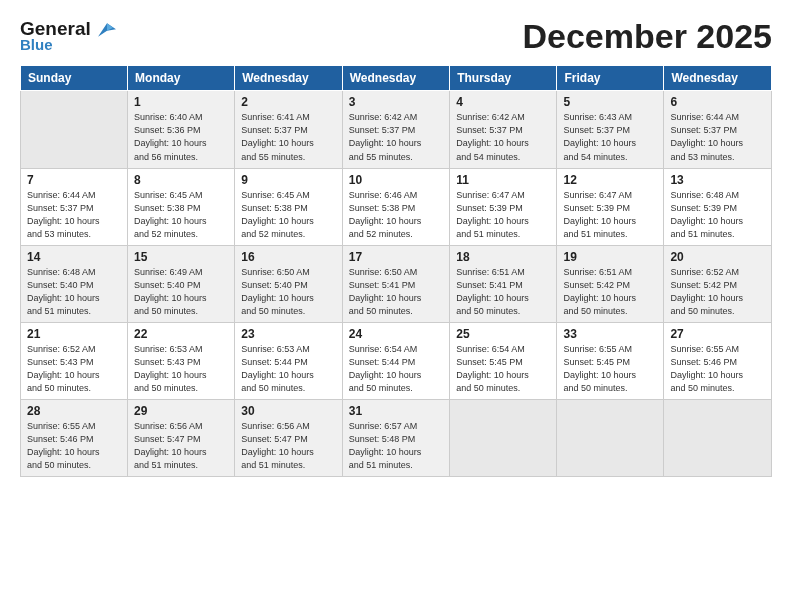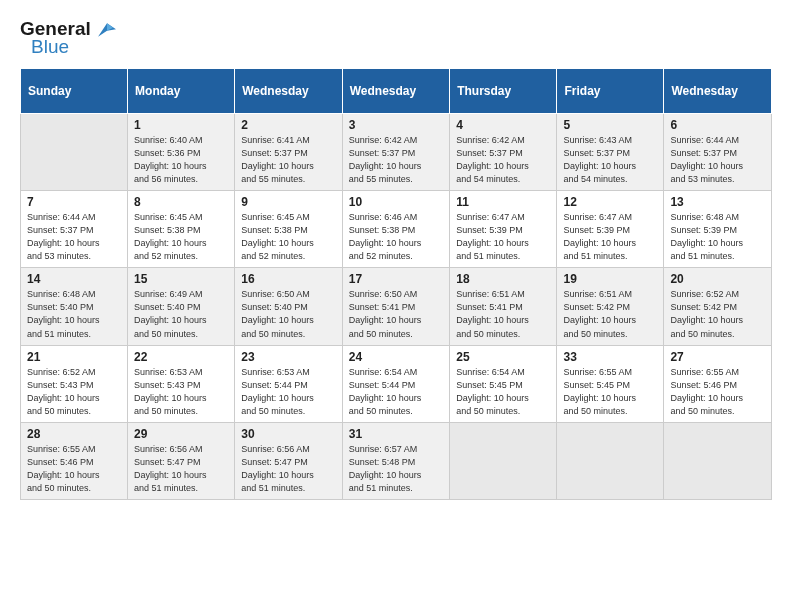--- a/index.html
+++ b/index.html
@@ -53,21 +53,21 @@
     .calendar {
       width: 100%;
       border-collapse: collapse;
     }
     .calendar th {
       background: #2060a0;
       color: #fff;
       font-size: 12px;
       font-weight: bold;
       text-align: left;
-      padding: 15px 7px;
+      padding: 5px 7px;
       border: 1px solid #fff;
     }
     .calendar td {
       vertical-align: top;
       border: 1px solid #ccc;
       padding: 4px 6px;
       font-size: 9.5px;
       color: #222;
       width: 108px;
       min-height: 72px;
@@ -102,23 +102,24 @@
     <div class="logo">
       <div class="logo-row">
         <div style="font-size:19px;font-weight:bold;color:#1a1a1a;">
           <span style="color:#1a1a1a;">General</span>
           <svg class="logo-icon" viewBox="0 0 24 18" style="display:inline;vertical-align:middle;">
             <polygon points="0,18 12,0 24,8 12,10" fill="#3080c0"></polygon>
             <polygon points="12,0 20,6 12,10" fill="#5aaae0"></polygon>
           </svg>
         </div>
       </div>
-      <div style="font-size:19px;font-weight:normal;color:#3080c0;margin-top:-4px;margin-left:11px;">Blue</div>
+      <div style="font-size:15px;font-weight:bold;color:#3080c0;margin-top:-4px;">Blue</div>
     </div>
     <div class="title-block">
+      <div class="month-title">December 2025</div>
     </div>
   </div>
 
   <table class="calendar">
     <thead>
       <tr>
       <th>Sunday</th>
           <th>Monday</th>
           <th>Wednesday</th>
           <th>Wednesday</th>

